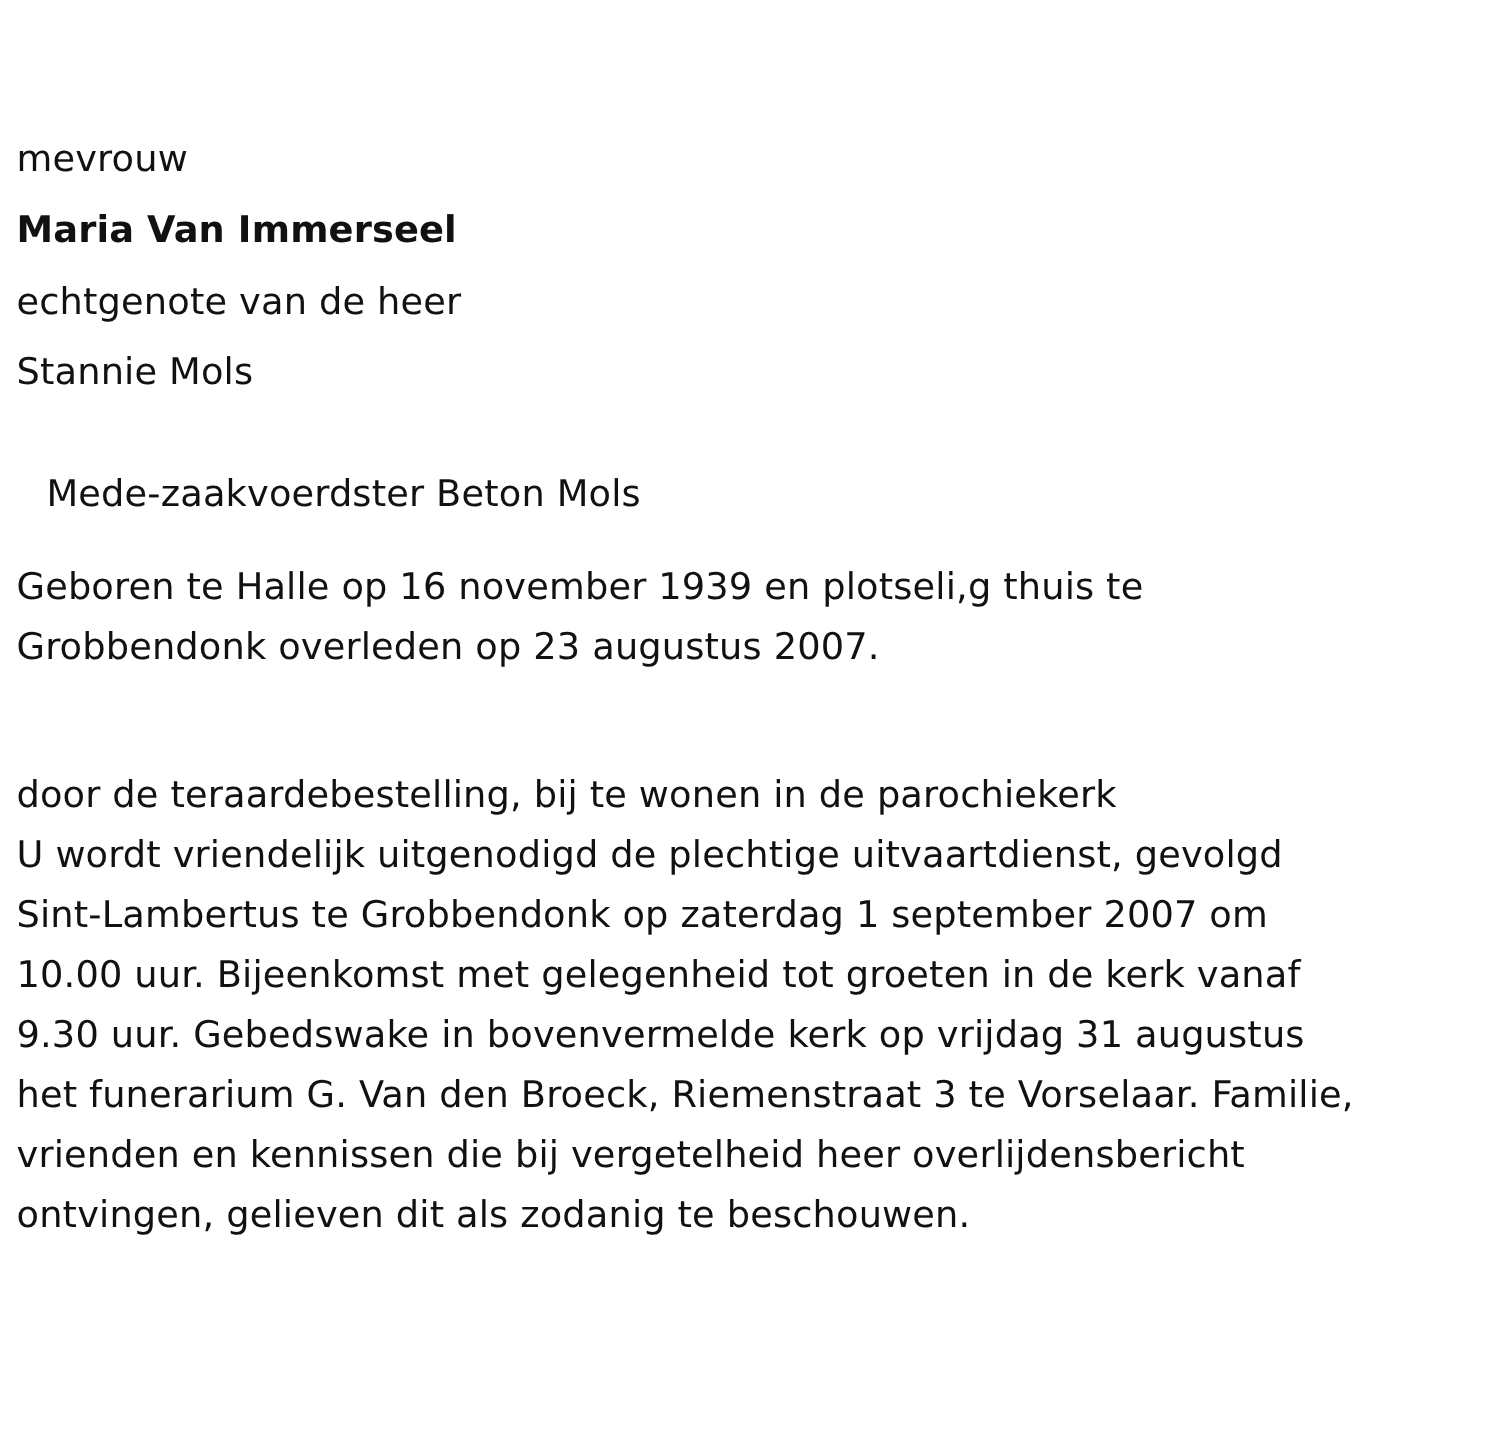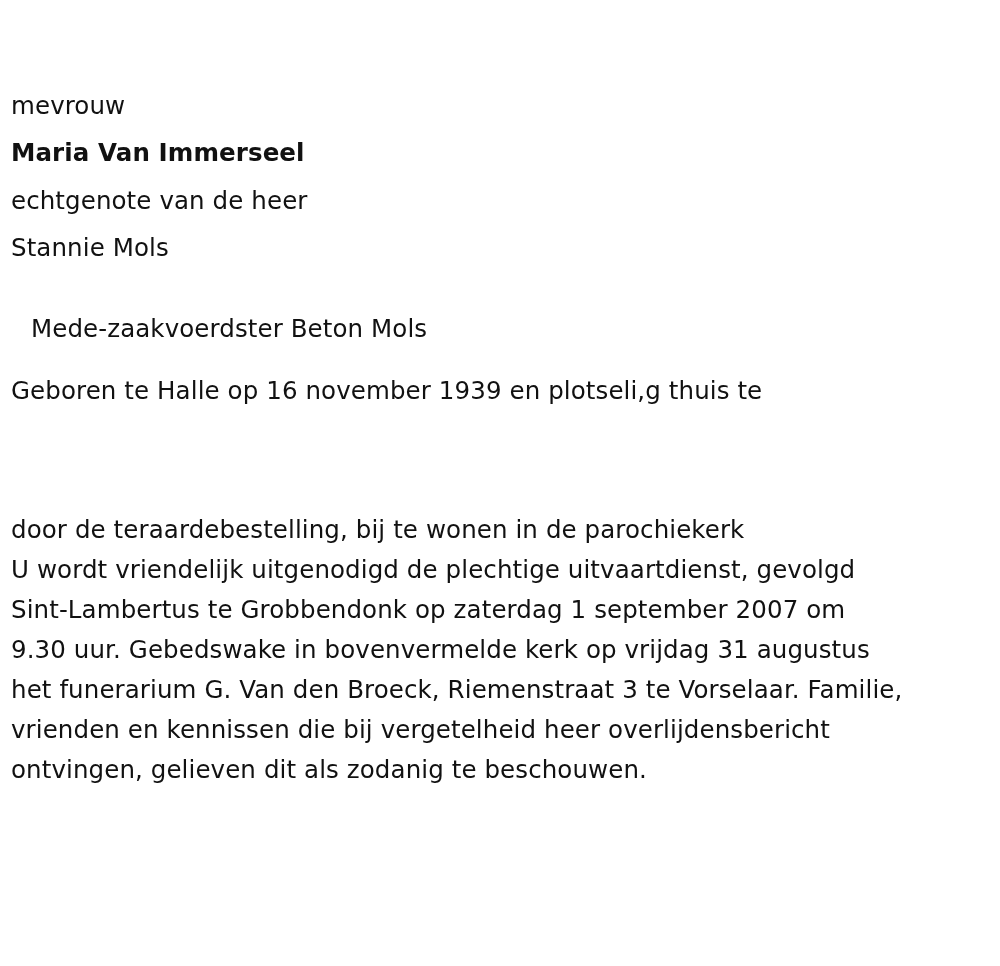--- a/index.html
+++ b/index.html
@@ -51,26 +51,28 @@
   <div class="line bold" style="top:138px;">Maria Van Immerseel</div>
 
   <div class="line" style="top:186px;">echtgenote van de heer</div>
 
   <div class="line" style="top:233px;">Stannie Mols</div>
 
   <div class="line" style="top:314px;margin-left:20px;">Mede-zaakvoerdster Beton Mols</div>
 
   <div class="para" style="top:371px;">
     <div>Geboren te Halle op 16 november 1939 en plotseli,g thuis te</div>
+    <div>Grobbendonk overleden op 23 augustus 2007.</div>
   </div>
 
   <div class="para" style="top:510px;">
     <div>door de teraardebestelling, bij te wonen in de parochiekerk</div>
     <div>U wordt vriendelijk uitgenodigd de plechtige uitvaartdienst, gevolgd</div>
     <div>Sint-Lambertus te Grobbendonk op zaterdag 1 september 2007 om</div>
+    <div>10.00 uur. Bijeenkomst met gelegenheid tot groeten in de kerk vanaf</div>
     <div>9.30 uur. Gebedswake in bovenvermelde kerk op vrijdag 31 augustus</div>
     <div>het funerarium G. Van den Broeck, Riemenstraat 3 te Vorselaar. Familie,</div>
     <div>vrienden en kennissen die bij vergetelheid heer overlijdensbericht</div>
     <div>ontvingen, gelieven dit als zodanig te beschouwen.</div>
   </div>
 
 
 </div>
 
 </body></html>

